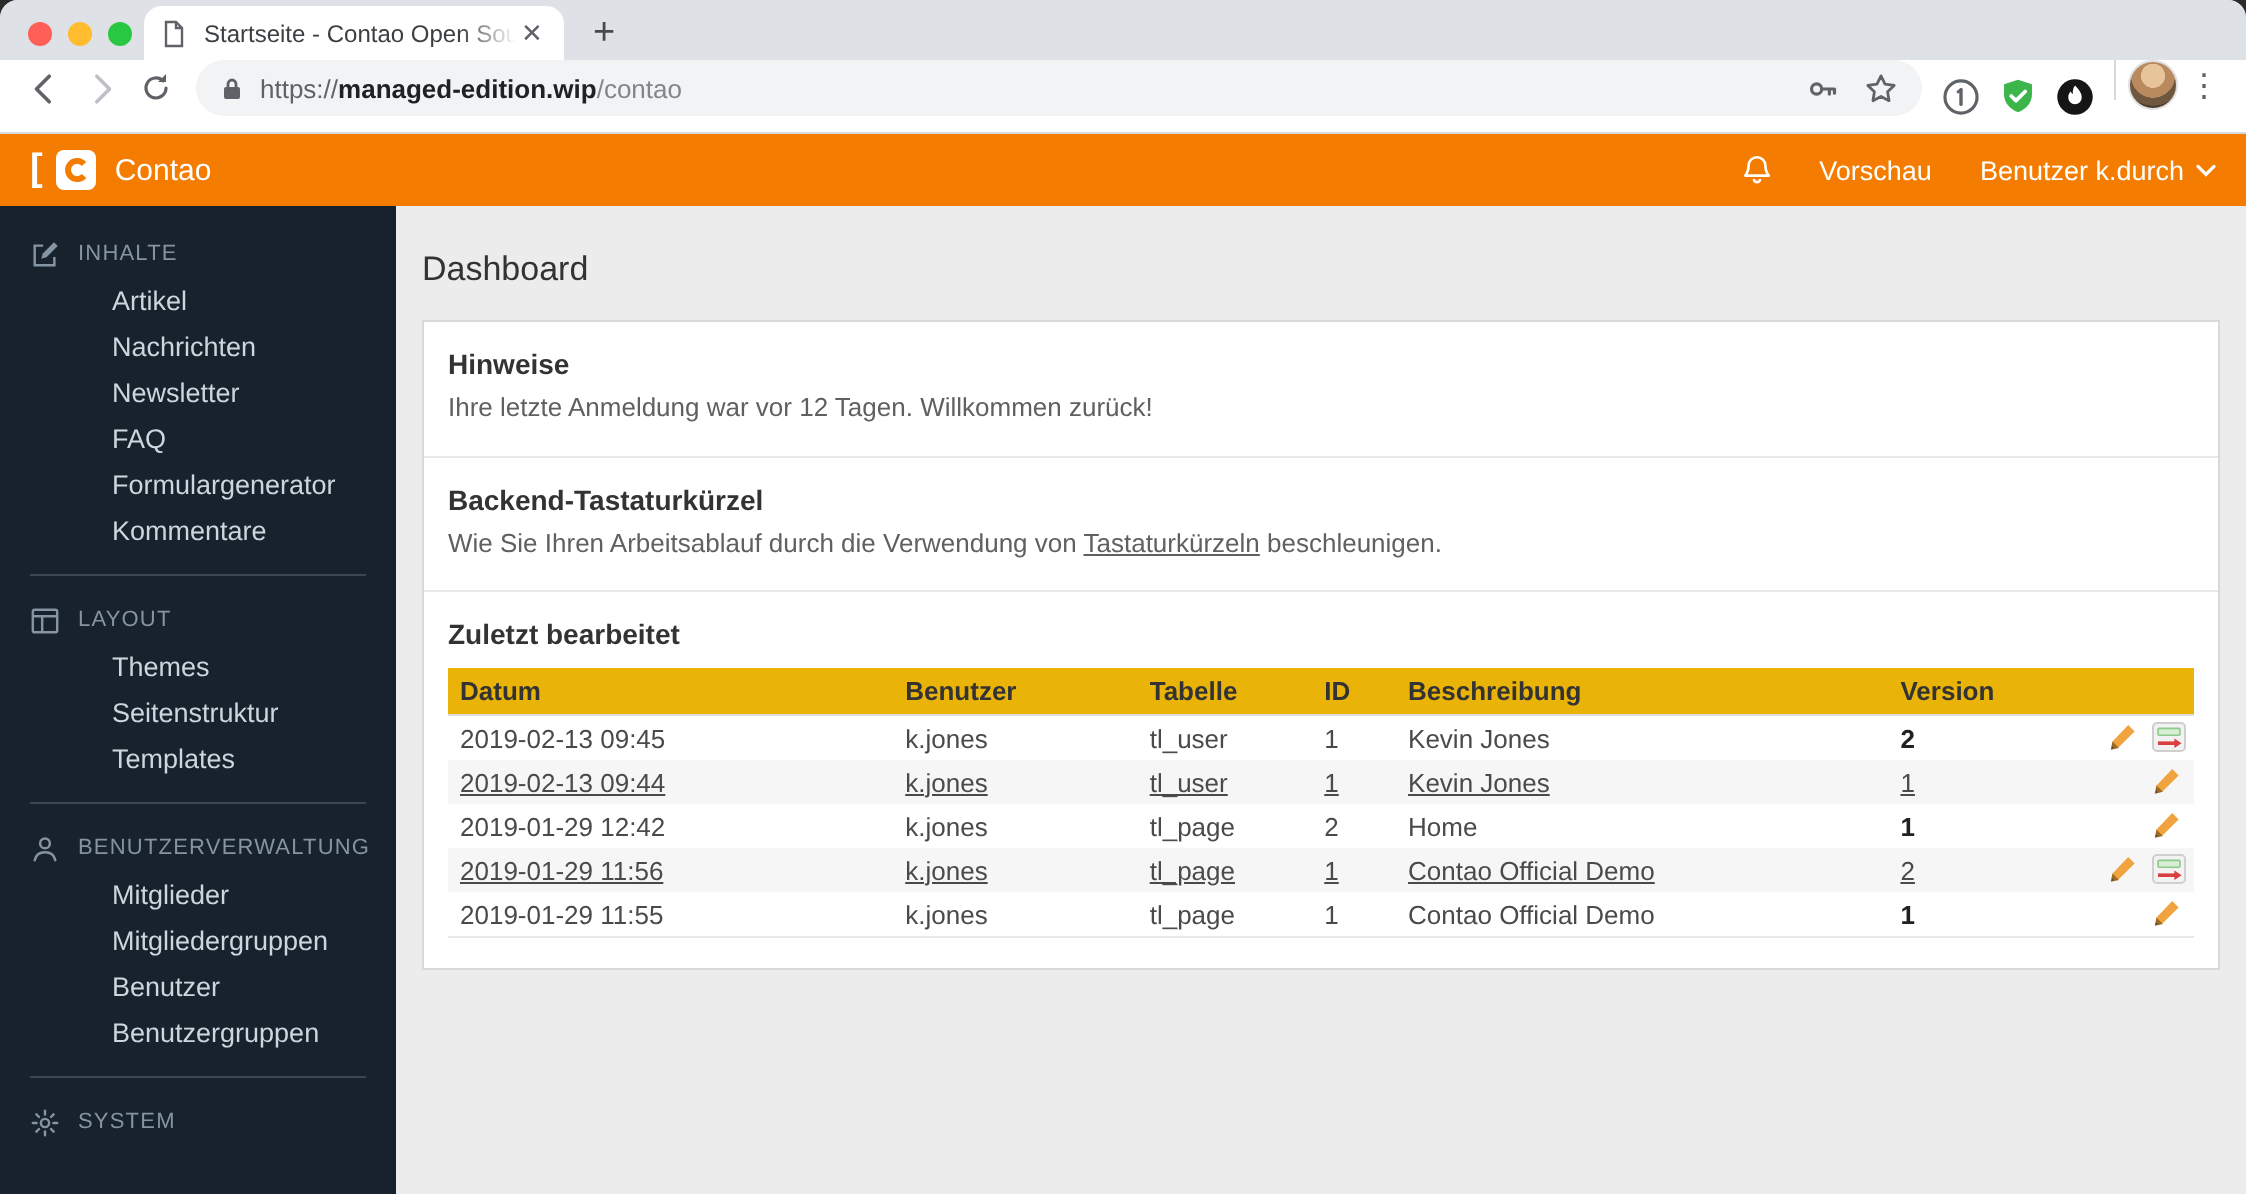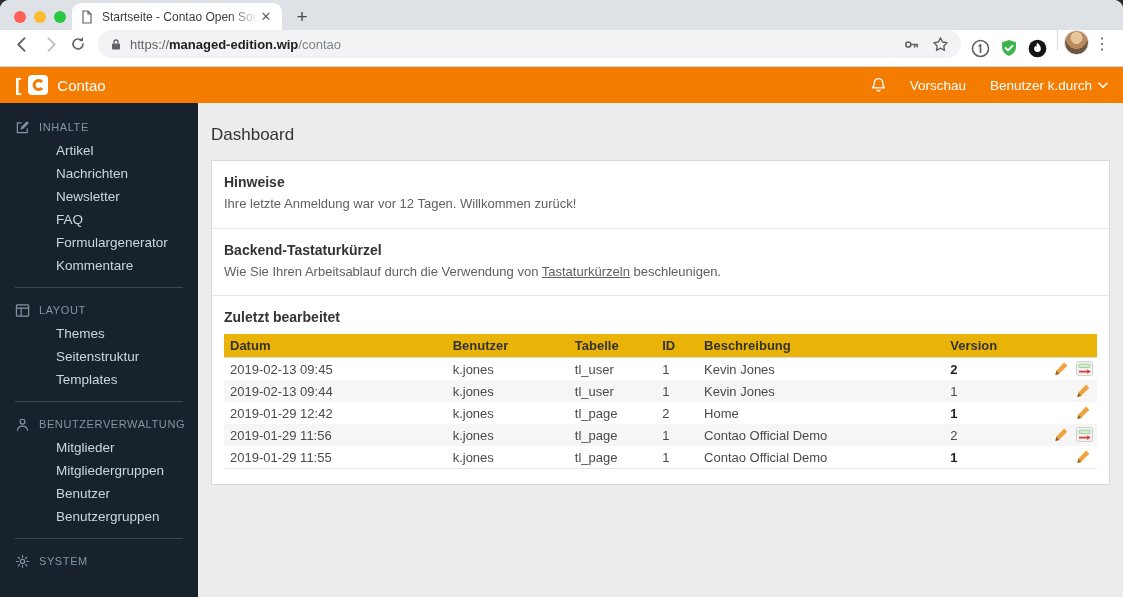--- a/index.html
+++ b/index.html
@@ -54,21 +54,21 @@
   .card{background:#fff;border:1px solid #d9d9d9;}
   .card-section{padding:13px 12px 15px;}
   .card-section + .card-section{border-top:1px solid #e8e8e8;}
   .section-heading{font-size:14px;color:#333;margin:0 0 5px;font-weight:700;}
   .section-text{font-size:13px;color:#606060;line-height:1.35;}
   .inline-link{color:#606060;text-decoration:underline;cursor:pointer;}
 
   table.recent{width:100%;border-collapse:collapse;font-size:13px;color:#4a4a4a;margin-top:9px;table-layout:fixed;}
   table.recent th{text-align:left;font-weight:700;color:#333;background:#eab308;padding:4px 6px;border-bottom:1px solid #dcdcdc;}
   table.recent td{padding:3px 6px;height:16px;white-space:nowrap;overflow:hidden;}
-  table.recent tr.even td{background:#f6f6f6;}
+  table.recent tr.even td{background:#f6f6f6;text-decoration:underline;}
   table.recent tr:last-child td{border-bottom:1px solid #e8e8e8;}
   td.version-bold{font-weight:700;color:#222;}
   .row-icons{text-align:right;white-space:nowrap;}
   .icon-btn{display:inline-block;width:16px;height:16px;vertical-align:-3px;margin-left:7px;cursor:pointer;}
 </style>
 </head>
 <body>
 
 <div class="browser">
 

